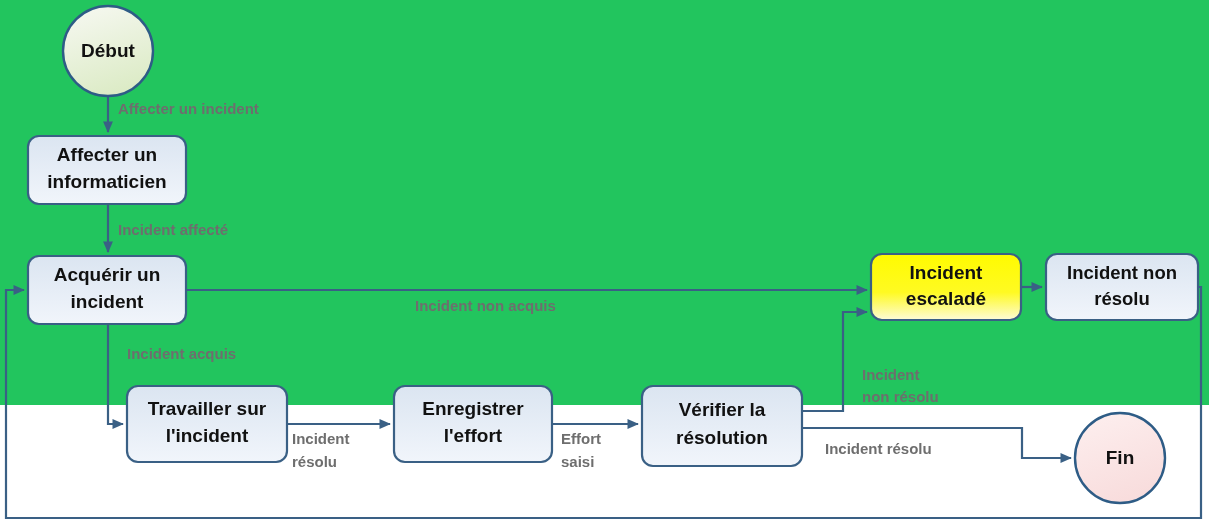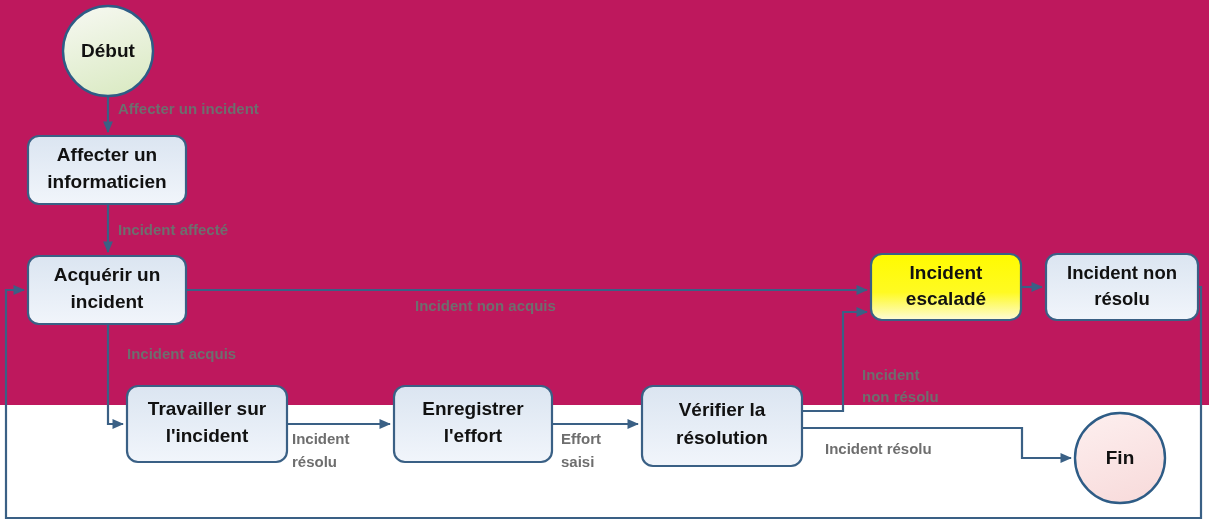--- a/index.html
+++ b/index.html
@@ -10,21 +10,21 @@
   body {
     width: 1209px;
     height: 528px;
     overflow: hidden;
     font-family: "Liberation Sans", sans-serif;
   }
   #diagram-root {
     position: relative;
     width: 1209px;
     height: 405px;
-    background: #be185d;
+    background: #22c55e;
   }
   svg#flow {
     display: block;
     width: 1209px;
     height: 528px;
   }
   .node-label {
     font-family: "Liberation Sans", sans-serif;
     font-weight: bold;
     font-size: 19px;

